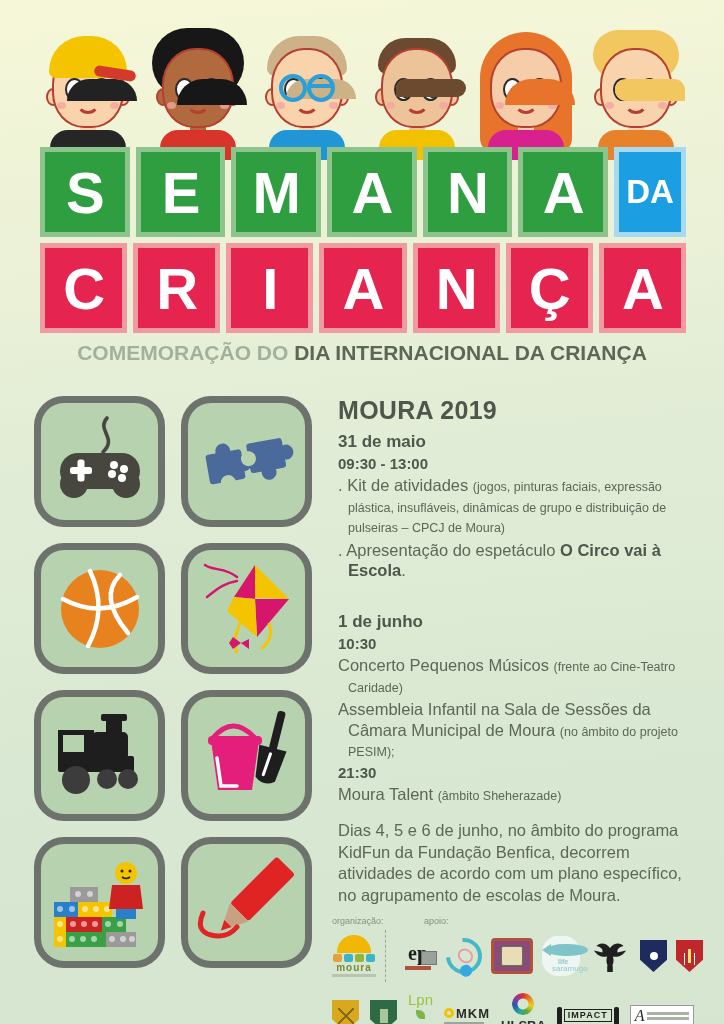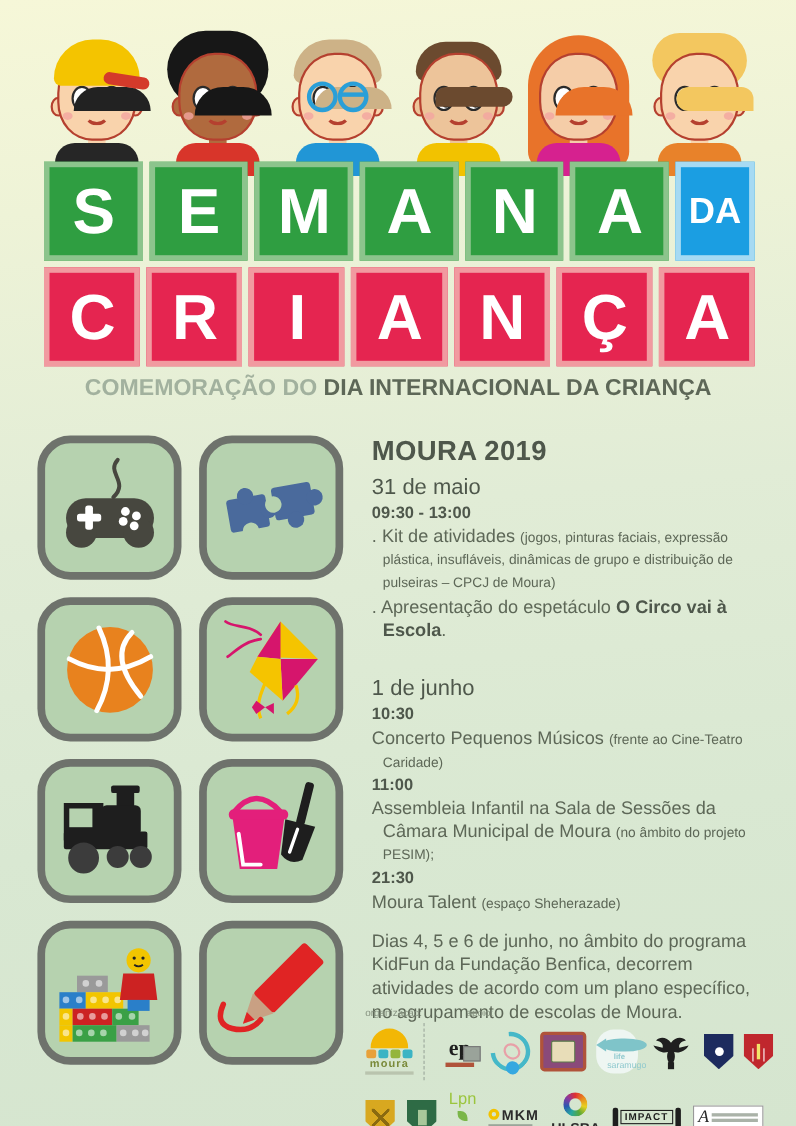--- a/index.html
+++ b/index.html
@@ -72,21 +72,21 @@
   
   .content{position:absolute;top:396px;left:34px;right:28px;display:flex;gap:26px;}
   .tiles{display:grid;grid-template-columns:repeat(2,131px);grid-auto-rows:131px;gap:16px;}
   .tile{background:var(--tile-fill);border:7px solid var(--tile-border);border-radius:30px;
     display:flex;align-items:center;justify-content:center;}
   .tile svg{width:100px;height:100px;}
 
   .info{flex:1;color:var(--text-body);}
   .h-city{font-size:25px;font-weight:700;color:var(--text-dark);letter-spacing:.3px;}
   .h-venue{font-size:17px;font-weight:700;color:var(--text-dark);margin-top:9px;}
-  .h-date{font-size:20px;font-weight:400;color:var(--text-dark);margin-top:7px;}
+  .h-date{font-size:17px;font-weight:700;color:var(--text-dark);margin-top:7px;}
   .h-date.june{margin-top:32px;}
   .h-time{font-size:15px;font-weight:700;color:var(--text-dark);margin-top:3px;}
   .item{font-size:16.5px;line-height:1.24;margin-top:3px;padding-left:10px;text-indent:-10px;}
   .item .small{font-size:12.5px;}
   .item .bold{font-weight:700;color:var(--text-dark);}
   .note{font-size:16.5px;line-height:1.3;margin-top:16px;}
 
   
   .footer{position:absolute;left:332px;top:916px;right:6px;font-size:9px;color:#85917f;}
   .flabels{display:flex;}
@@ -442,24 +442,23 @@
     <div class="info">
       <div class="h-city">MOURA 2019</div>
       <div class="h-date">31 de maio</div>
       <div class="h-time">09:30 - 13:00</div>
       <div class="item"><span>. Kit de atividades </span><span class="small">(jogos, pinturas faciais, expressão plástica, insufláveis, dinâmicas de grupo e distribuição de pulseiras – CPCJ de Moura)</span></div>
       <div class="item"><span>. Apresentação do espetáculo </span><span class="bold">O Circo vai à Escola</span><span>.</span></div>
 
       <div class="h-date june">1 de junho</div>
       <div class="h-time">10:30</div>
       <div class="item"><span>Concerto Pequenos Músicos </span><span class="small">(frente ao Cine-Teatro Caridade)</span></div>
-      <div class="h-time">11:00</div>
       <div class="item"><span>Assembleia Infantil na Sala de Sessões da Câmara Municipal de Moura </span><span class="small">(no âmbito do projeto PESIM);</span></div>
       <div class="h-time">21:30</div>
-      <div class="item"><span>Moura Talent </span><span class="small">(espaço Sheherazade)</span></div>
+      <div class="item"><span>Moura Talent </span><span class="small">(âmbito Sheherazade)</span></div>
 
       <p class="note">Dias 4, 5 e 6 de junho, no âmbito do programa KidFun da Fundação Benfica, decorrem atividades de acordo com um plano específico, no agrupamento de escolas de Moura.</p>
     </div>
   </div>
 
   <div class="footer">
     <div class="flabels">
       <span class="org">organização:</span>
       <span class="apo">apoio:</span>
     </div>

